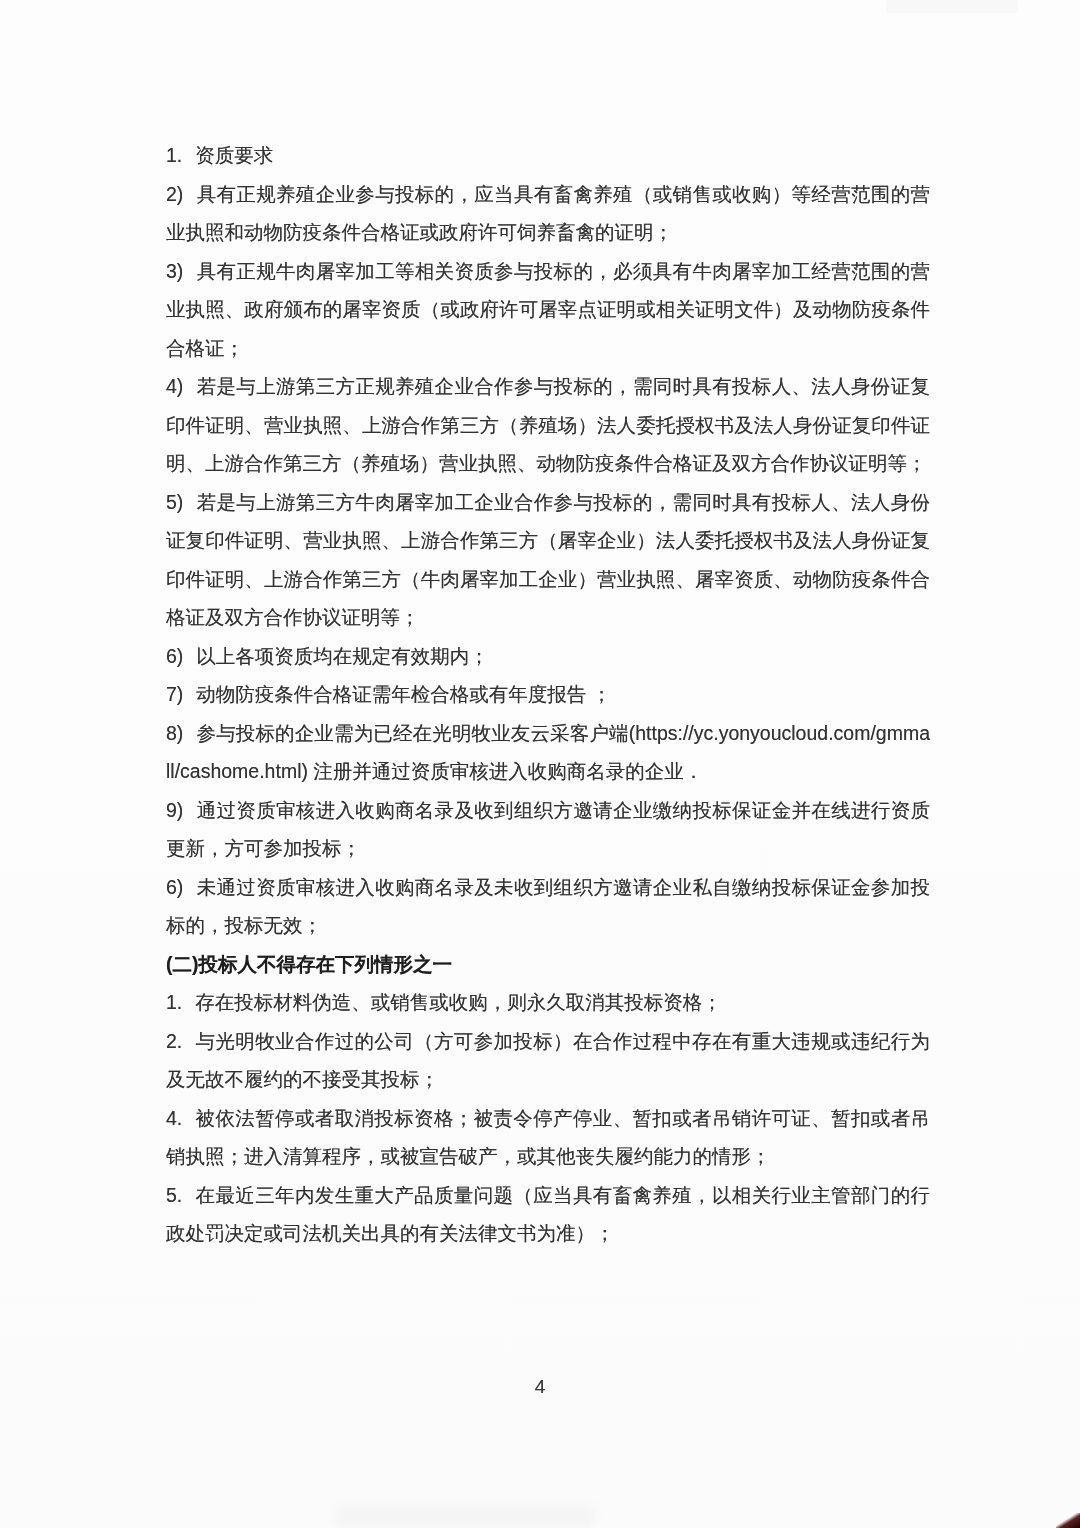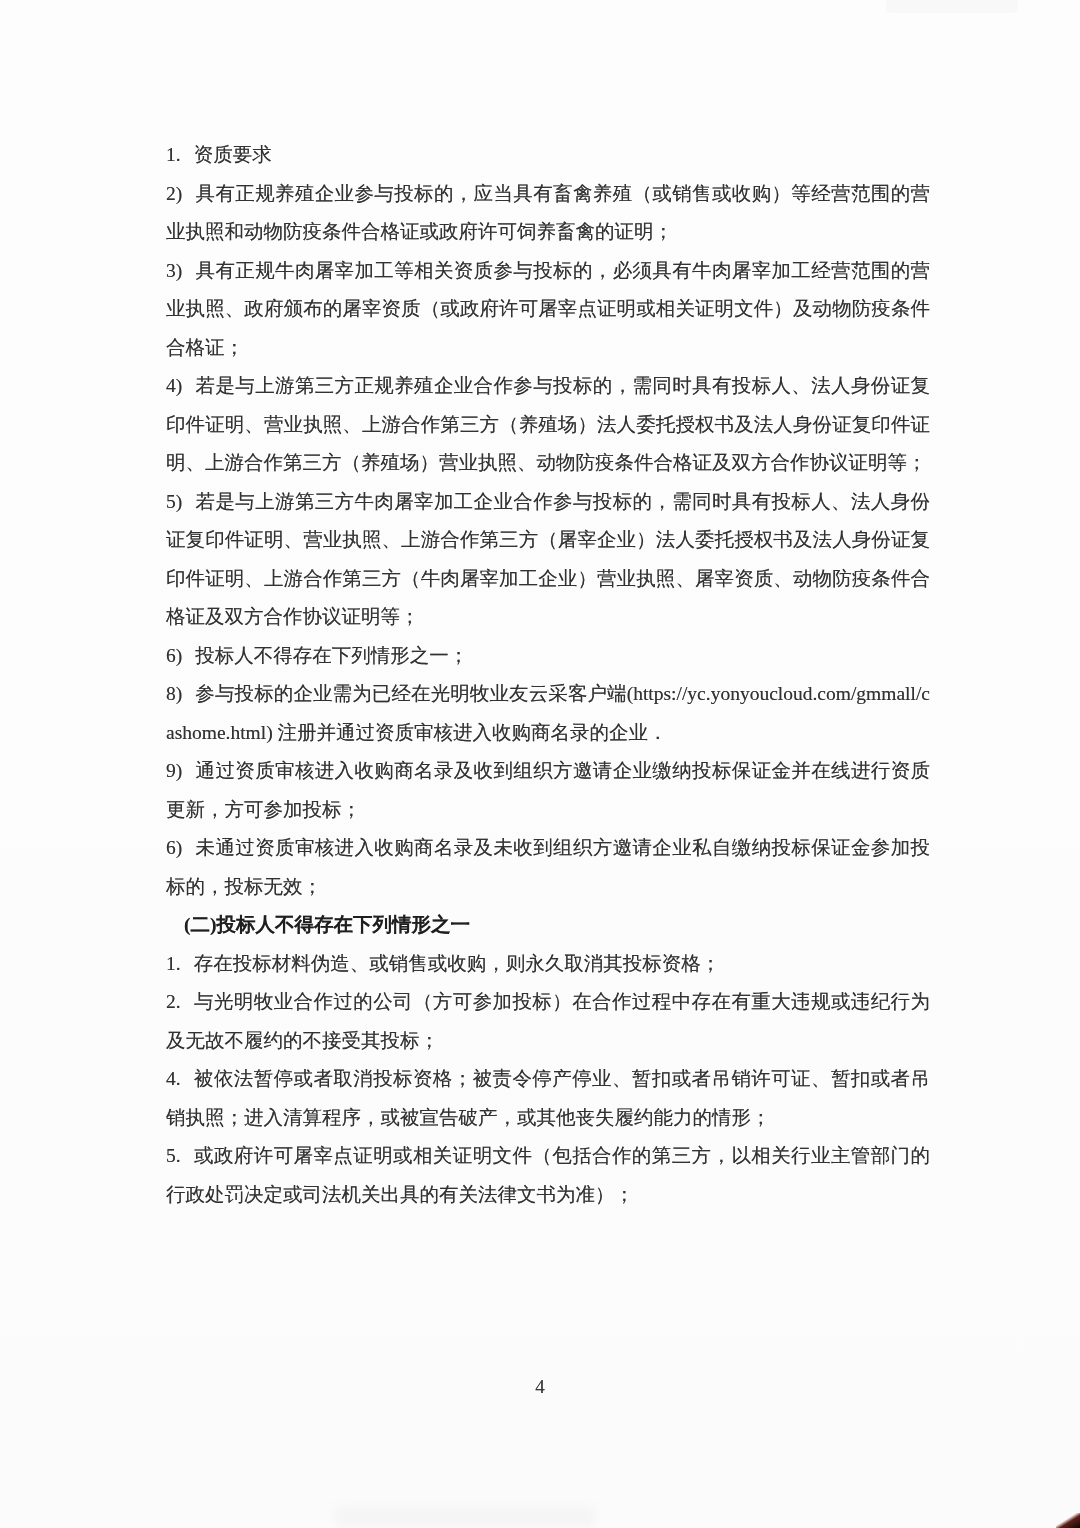--- a/index.html
+++ b/index.html
@@ -11,21 +11,20 @@
     height: 1528px;
     position: relative;
     overflow: hidden;
     background: #fcfcfc;
     font-family: "Liberation Sans", "DejaVu Sans", sans-serif;
   }
   .page {
     position: absolute;
     inset: 0;
     background: linear-gradient(180deg, #fdfdfd 0%, #fcfcfc 60%, #fbfbfb 100%);
-    font-family: Liberation Serif, serif;
   }
   .content {
     position: absolute;
     left: 166px;
     top: 136px;
     width: 764px;
     font-size: 19.5px;
     line-height: 38.5px;
     color: #323232;
     text-align: justify;
@@ -34,21 +33,20 @@
   .para {
     margin: 0;
     word-break: break-all;
   }
   .marker {
     margin-right: 13px;
   }
   .para.heading {
     font-weight: bold;
     color: #1e1e1e;
-    margin-left: 18px;
   }
   .page-number {
     position: absolute;
     top: 1376px;
     left: 0;
     width: 100%;
     text-align: center;
     font-size: 19px;
     color: #3a3a3a;
     text-shadow: 0 0 0.6px rgba(70,70,70,0.6);
@@ -95,39 +93,40 @@
 
 
     <p class="para"><span class="marker">2)</span><span>具有正规养殖企业参与投标的，应当具有畜禽养殖（或销售或收购）等经营范围的营业执照和动物防疫条件合格证或政府许可饲养畜禽的证明；</span></p>
 
     <p class="para"><span class="marker">3)</span><span>具有正规牛肉屠宰加工等相关资质参与投标的，必须具有牛肉屠宰加工经营范围的营业执照、政府颁布的屠宰资质（或政府许可屠宰点证明或相关证明文件）及动物防疫条件合格证；</span></p>
 
     <p class="para"><span class="marker">4)</span><span>若是与上游第三方正规养殖企业合作参与投标的，需同时具有投标人、法人身份证复印件证明、营业执照、上游合作第三方（养殖场）法人委托授权书及法人身份证复印件证明、上游合作第三方（养殖场）营业执照、动物防疫条件合格证及双方合作协议证明等；</span></p>
 
     <p class="para"><span class="marker">5)</span><span>若是与上游第三方牛肉屠宰加工企业合作参与投标的，需同时具有投标人、法人身份证复印件证明、营业执照、上游合作第三方（屠宰企业）法人委托授权书及法人身份证复印件证明、上游合作第三方（牛肉屠宰加工企业）营业执照、屠宰资质、动物防疫条件合格证及双方合作协议证明等；</span></p>
 
-    <p class="para"><span class="marker">6)</span><span>投标人不得存在下列情形之一；</span></p>
+    <p class="para"><span class="marker">6)</span><span>以上各项资质均在规定有效期内；</span></p>
 
+    <p class="para"><span class="marker">7)</span><span>动物防疫条件合格证需年检合格或有年度报告 ；</span></p>
 
     <p class="para"><span class="marker">8)</span><span>参与投标的企业需为已经在光明牧业友云采客户端(https://yc.yonyoucloud.com/gmmall/cashome.html) 注册并通过资质审核进入收购商名录的企业．</span></p>
 
     <p class="para"><span class="marker">9)</span><span>通过资质审核进入收购商名录及收到组织方邀请企业缴纳投标保证金并在线进行资质更新，方可参加投标；</span></p>
 
     <p class="para"><span class="marker">6)</span><span>未通过资质审核进入收购商名录及未收到组织方邀请企业私自缴纳投标保证金参加投标的，投标无效；</span></p>
 
     <p class="para heading"><span>(二)投标人不得存在下列情形之一</span></p>
 
     <p class="para"><span class="marker">1.</span><span>存在投标材料伪造、或销售或收购，则永久取消其投标资格；</span></p>
 
     <p class="para"><span class="marker">2.</span><span>与光明牧业合作过的公司（方可参加投标）在合作过程中存在有重大违规或违纪行为及无故不履约的不接受其投标；</span></p>
 
 
     <p class="para"><span class="marker">4.</span><span>被依法暂停或者取消投标资格；被责令停产停业、暂扣或者吊销许可证、暂扣或者吊销执照；进入清算程序，或被宣告破产，或其他丧失履约能力的情形；</span></p>
 
-    <p class="para"><span class="marker">5.</span><span>或政府许可屠宰点证明或相关证明文件（包括合作的第三方，以相关行业主管部门的行政处罚决定或司法机关出具的有关法律文书为准）；</span></p>
+    <p class="para"><span class="marker">5.</span><span>在最近三年内发生重大产品质量问题（应当具有畜禽养殖，以相关行业主管部门的行政处罚决定或司法机关出具的有关法律文书为准）；</span></p>
 
 
   </div>
 
   <div class="page-number">4</div>
 
   <div class="artifact-bottom-smudge"></div>
   <div class="artifact-corner"></div>
 
 </div>

